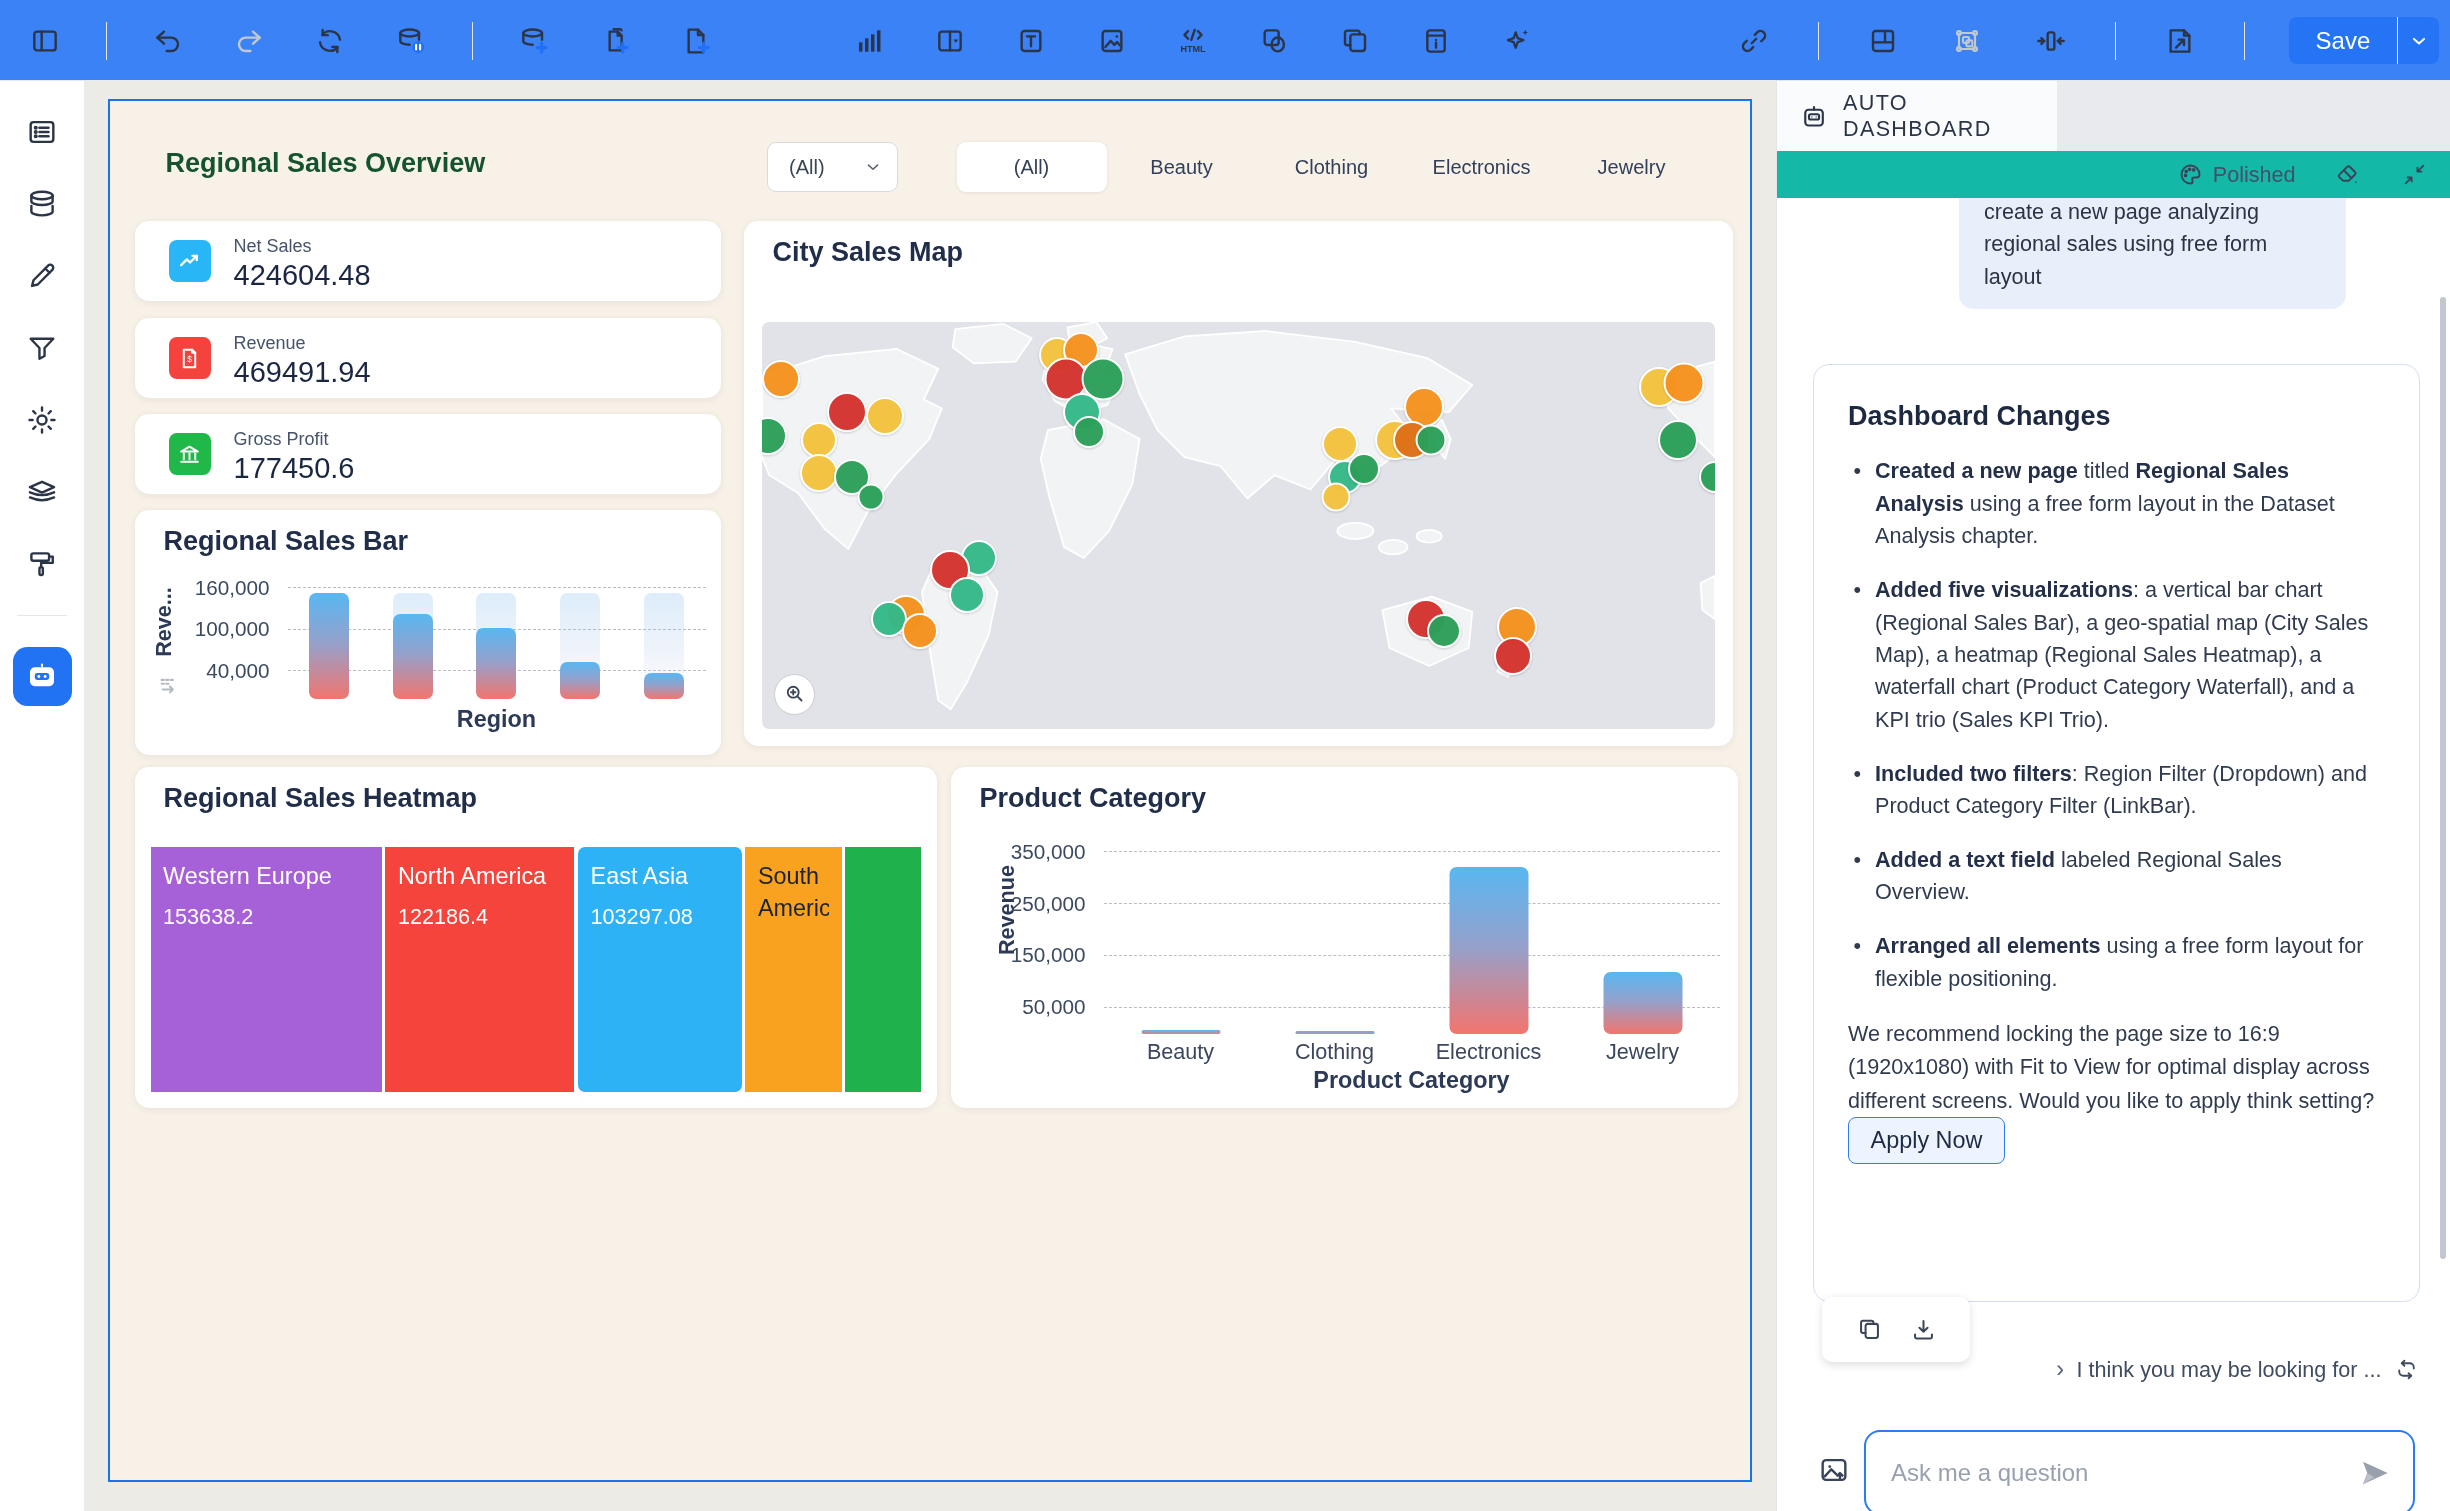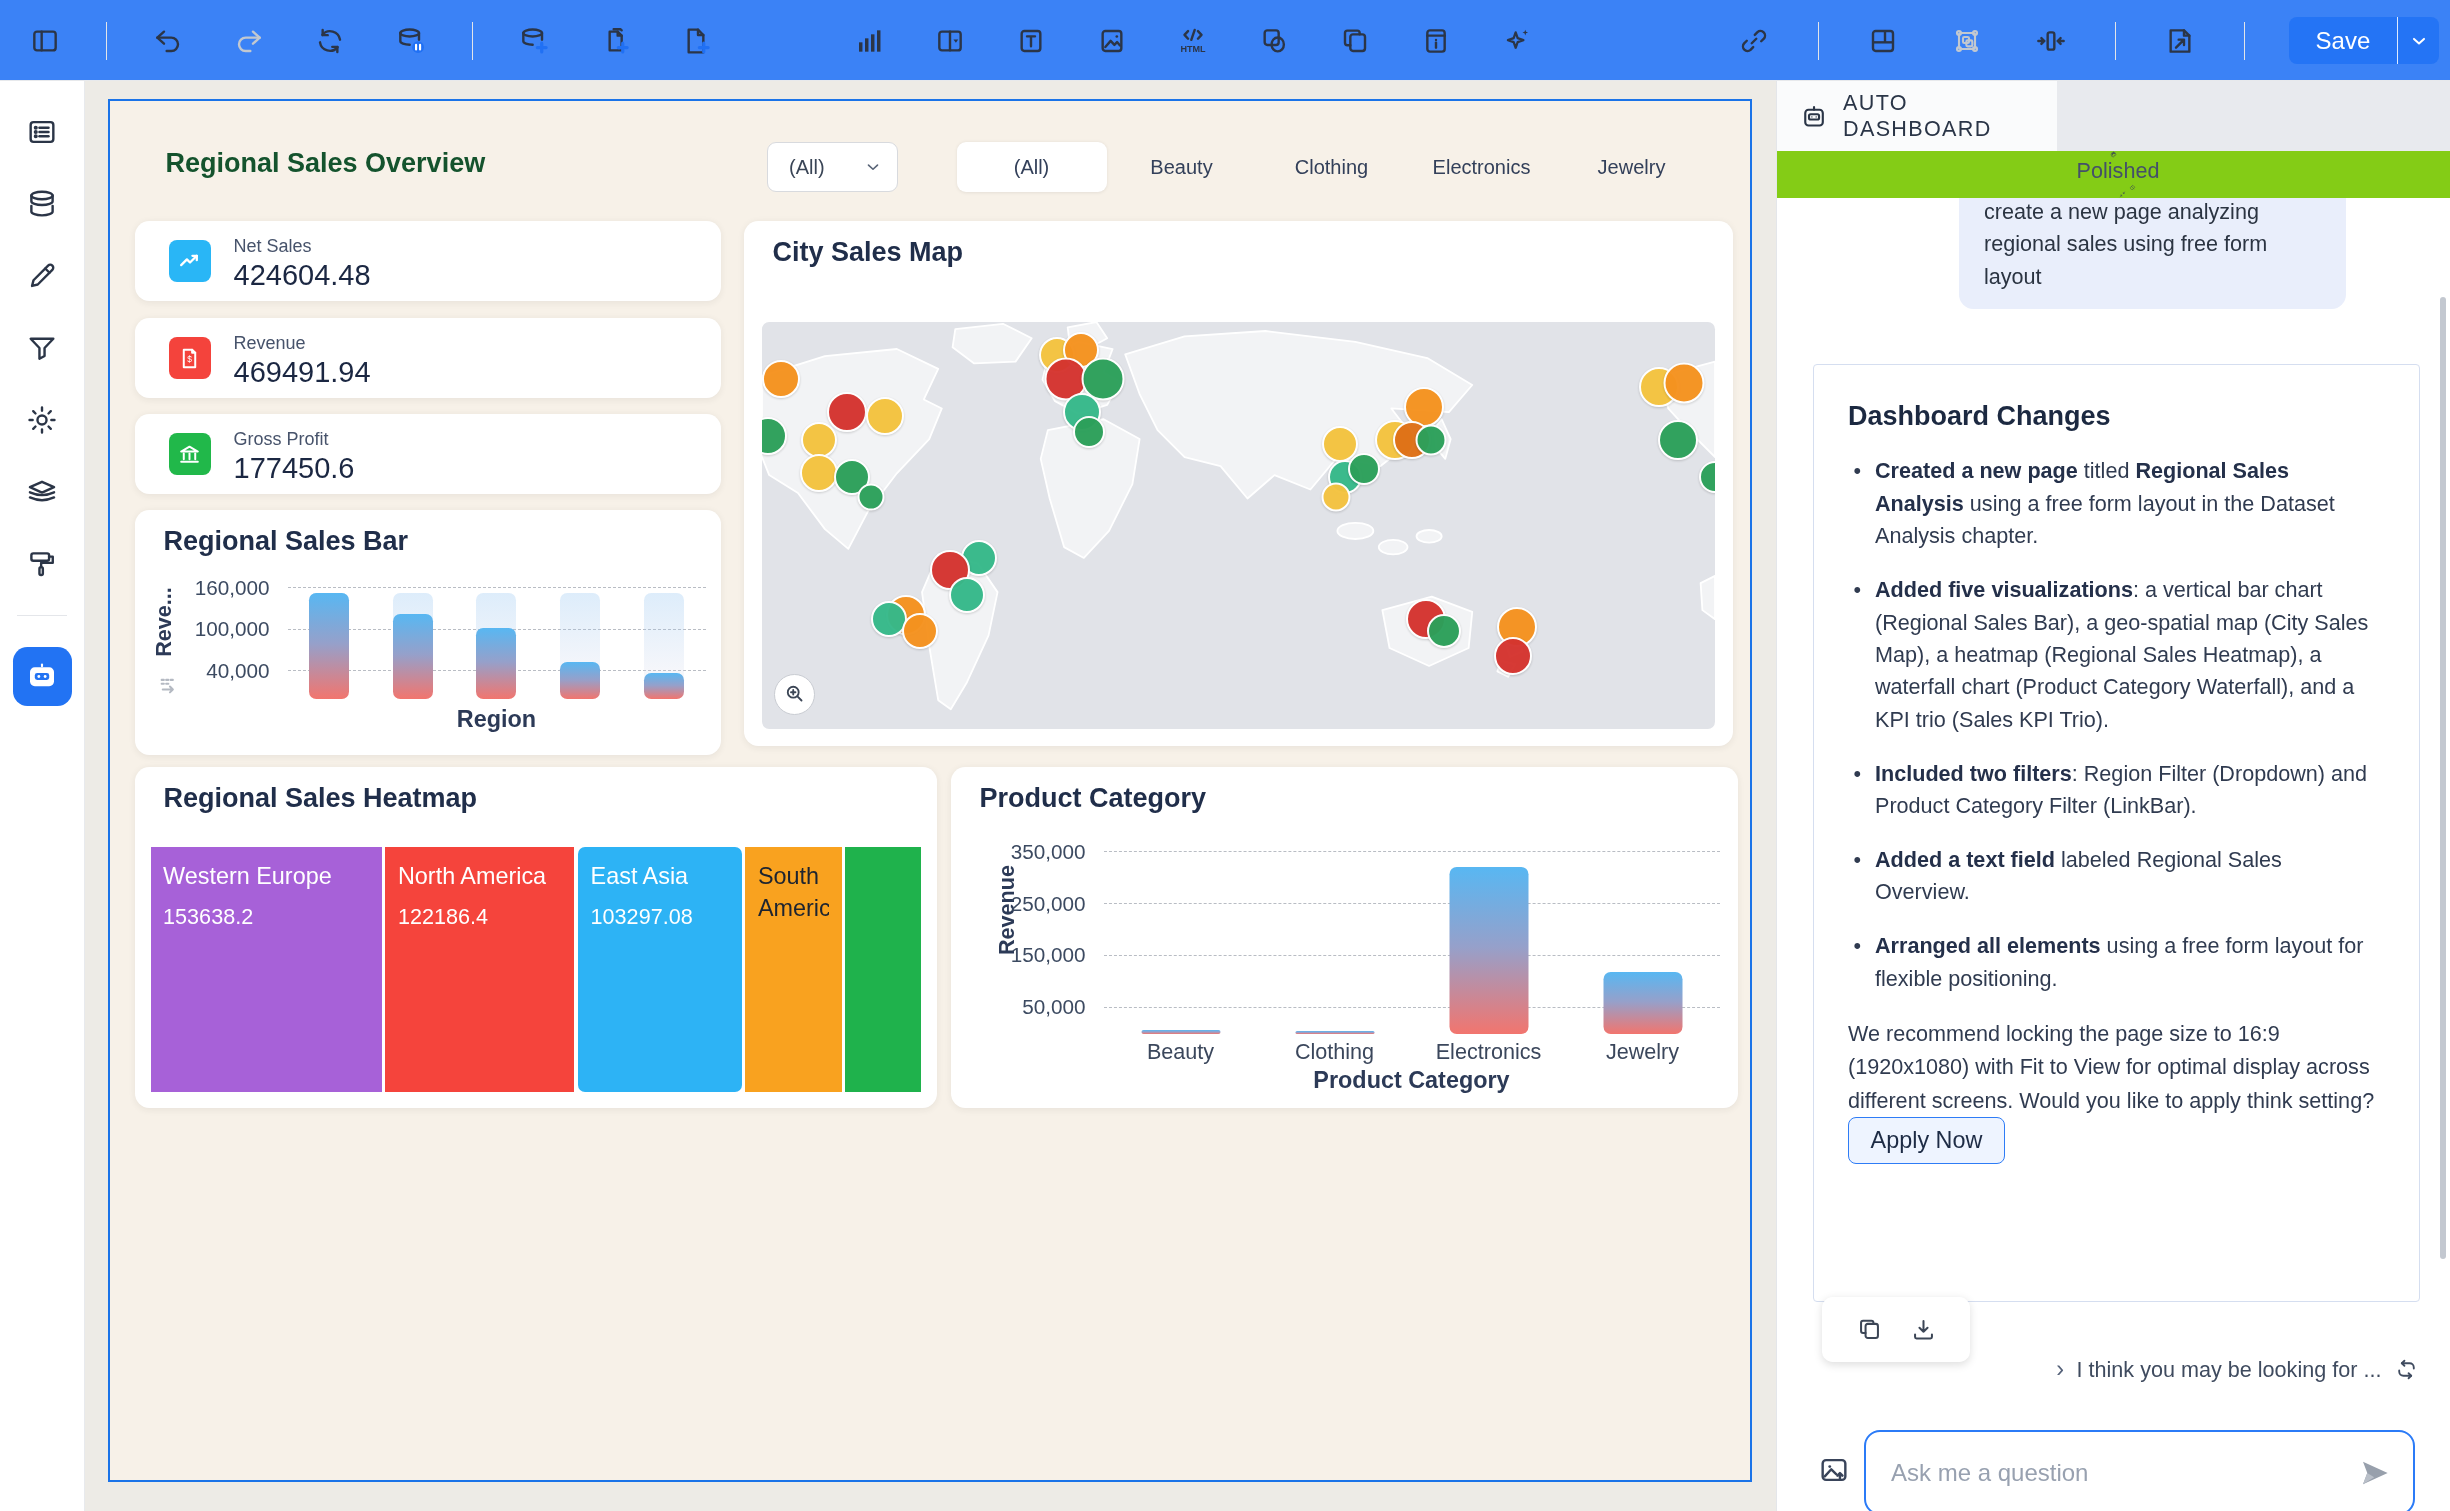--- a/index.html
+++ b/index.html
@@ -109,30 +109,30 @@
   #fallcard .cat-labels { left:153px; top:272px; width:616px; }
   #fallcard .axis-xlabel { left:153px; top:300px; width:616px; }
 
   
   .rightpanel { position:absolute; right:0; top:81px; width:674px; bottom:0; background:#fff;
                 border-left:0.9px solid #e4e6ea; z-index:25; }
   .tabstrip { position:absolute; left:0; top:0; right:0; height:70px; background:#e8eaee; }
   .tab-active { position:absolute; left:0; top:0; width:280px; height:70px; background:#fafbfc;
                 display:flex; align-items:center; gap:14.4px; padding-left:21.6px; cursor:pointer; }
   .tab-active .tab-label { font-size:21.6px; letter-spacing:1.3px; color:#2a3547; }
-  .panel-tools { position:absolute; left:0; top:70px; right:0; height:47px; background:#84cc16;
-                 display:flex; align-items:center; justify-content:flex-end; color:#39445a;flex-direction:column; }
+  .panel-tools { position:absolute; left:0; top:70px; right:0; height:47px; background:#14b8a6;
+                 display:flex; align-items:center; justify-content:flex-end; color:#39445a; }
   .panel-tools .lbl { font-size:21.6px; color:#44506a; margin:0 0 0 9px; }
   .chat { position:absolute; left:0; top:117px; right:0; bottom:0; overflow:hidden; }
 
   .user-bubble { margin:-18px 105px 0 182px; width:387px; background:#e9eefb; border-radius:14.4px;
                  padding:16px 25px; font-size:21.6px; line-height:1.5; color:#2b3442; }
 
   .ai-card { position:absolute; left:36px; top:166px; width:607px; height:938px; background:#fff;
-             border:1.3px solid #d5def0; border-radius:4px; padding:36px 43px 0 34px; overflow:hidden; }
+             border:1.3px solid #d5def0; border-radius:16px; padding:36px 43px 0 34px; overflow:hidden; }
   .ai-card h3 { font-size:27px; font-weight:700; color:#1c2941; margin-bottom:23.4px; }
   .ai-card ul { list-style:none; }
   .ai-card li { position:relative; padding-left:27px; font-size:21.6px; line-height:1.5; color:#303b50; margin-bottom:21.6px; }
   .ai-card li::before { content:"•"; position:absolute; left:5.4px; color:#303b50; }
   .ai-card b { font-weight:700; color:#24304a; }
   .ai-closing { font-size:21.6px; line-height:1.55; color:#303b50; margin-top:3.6px; }
   .apply-btn { display:inline-block; padding:9px 21.6px; font-size:23.4px; color:#1d2b45;
                background:#eef4ff; border:1.8px solid #2e7cf6; border-radius:8px; cursor:pointer; }
 
   .msg-actions { position:absolute; left:45px; top:1099px; width:148px; height:65px; background:#fff;

